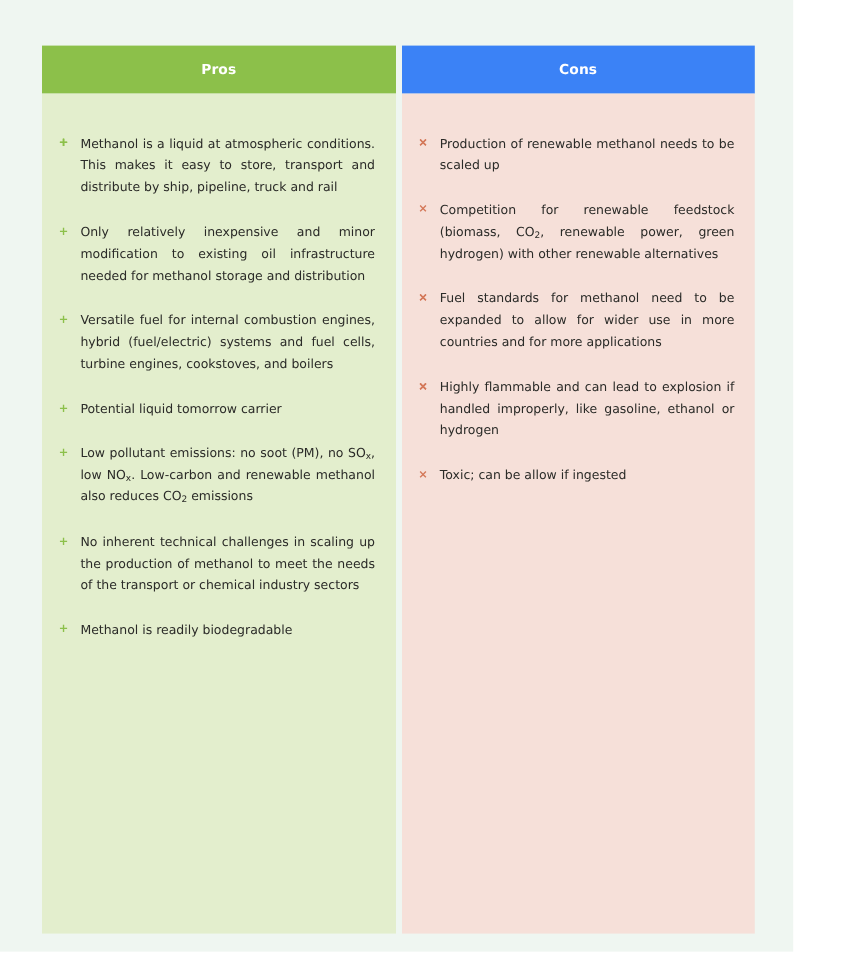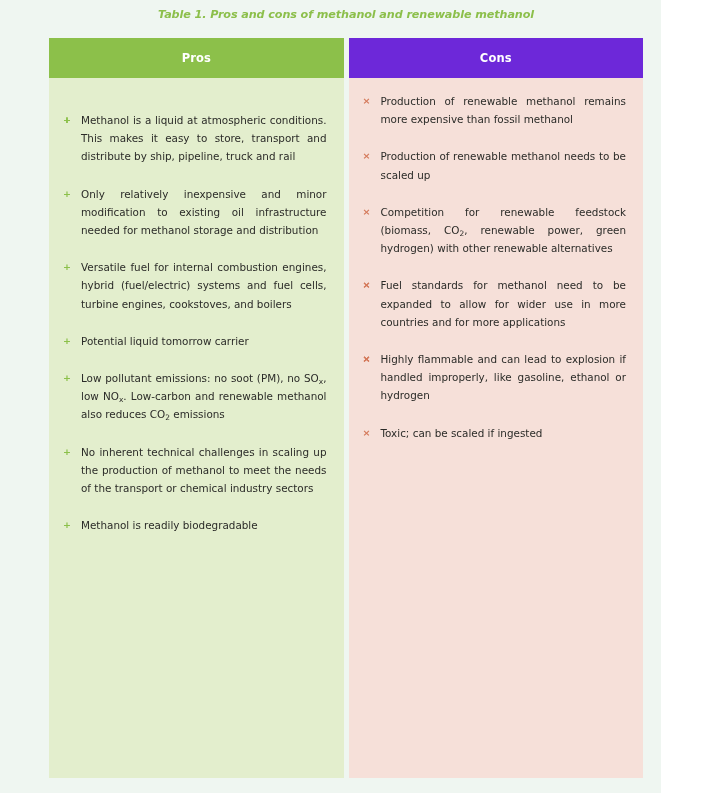--- a/index.html
+++ b/index.html
@@ -37,21 +37,21 @@
     font-family: "DejaVu Sans", sans-serif;
     font-style: italic;
     font-weight: bold;
     font-size: 11.2px;
     letter-spacing: -0.1px;
     color: #8cbf4b;
     white-space: nowrap;
   }
   .table {
     position: absolute;
-    left: 49px;
+    left: 35px;
     top: 38px;
     width: 594px;
     height: 740px;
     display: flex;
     gap: 5px;
   }
   .col {
     flex: 1 1 0;
     display: flex;
     flex-direction: column;
@@ -61,21 +61,21 @@
     height: 40px;
     line-height: 40px;
     text-align: center;
     color: #ffffff;
     font-family: "DejaVu Sans", sans-serif;
     font-weight: bold;
     font-size: 11.5px;
     letter-spacing: 0.1px;
   }
   .col-head.pros { background: #8cc04a; }
-  .col-head.cons { background: #6d28d9; }
+  .col-head.cons { background: #3b82f6; }
   .col-body {
     flex: 1 1 auto;
     padding: 14px 17px 10px 12px;
     box-sizing: border-box;
   }
   .col-body.pros { background: #e3eecd; }
   .col-body.cons { background: #f6e0d9; }
 
   ul.items {
     list-style: none;
@@ -107,21 +107,20 @@
   .itxt { display: inline; }
   sub { font-size: 0.72em; line-height: 0; vertical-align: -0.22em; }
 </style>
 </head>
 <body>
 
 <div class="page">
 
   <div class="page-bg"></div>
 
-  <div class="table-title">Table 1. Pros and cons of methanol and renewable methanol</div>
 
   <div class="table">
 
     <div class="col">
       <div class="col-head pros">Pros</div>
       <div class="col-body pros">
         <ul class="items pros" id="pros-list">
             <li><span class="marker">+</span></li>
             <li><span class="marker">+</span></li>
             <li><span class="marker">+</span><span class="itxt">Methanol is a liquid at atmospheric conditions. This makes it easy to store, transport and distribute by ship, pipeline, truck and rail</span></li>
@@ -132,27 +131,27 @@
             <li><span class="marker">+</span><span class="itxt">No inherent technical challenges in scaling up the production of methanol to meet the needs of the transport or chemical industry sectors</span></li>
             <li><span class="marker">+</span><span class="itxt">Methanol is readily biodegradable</span></li>
           </ul>
       </div>
     </div>
 
     <div class="col">
       <div class="col-head cons">Cons</div>
       <div class="col-body cons">
         <ul class="items cons" id="cons-list">
-            <li><span class="marker">×</span><span class="itxt">Production of renewable methanol remains more expensive than fossil methanol</span></li>
+            <li><span class="marker">×</span></li>
             <li><span class="marker">×</span><span class="itxt">Production of renewable methanol needs to be scaled up</span></li>
             <li><span class="marker">×</span><span class="itxt">Competition for renewable feedstock (biomass, CO<sub>2</sub>, renewable power, green hydrogen) with other renewable alternatives</span></li>
             <li><span class="marker">×</span></li>
             <li><span class="marker">×</span><span class="itxt">Fuel standards for methanol need to be expanded to allow for wider use in more countries and for more applications</span></li>
             <li><span class="marker">×</span></li>
             <li><span class="marker">×</span></li>
             <li><span class="marker">×</span><span class="itxt">Highly flammable and can lead to explosion if handled improperly, like gasoline, ethanol or hydrogen</span></li>
-            <li><span class="marker">×</span><span class="itxt">Toxic; can be scaled if ingested</span></li>
+            <li><span class="marker">×</span><span class="itxt">Toxic; can be allow if ingested</span></li>
           </ul>
       </div>
     </div>
 
   </div>
 </div>
 
 </body></html>

